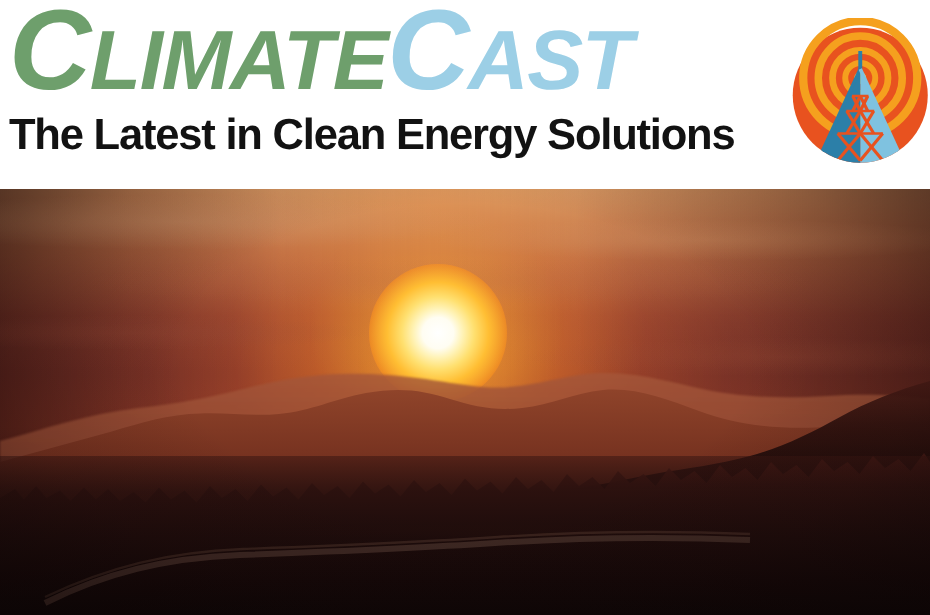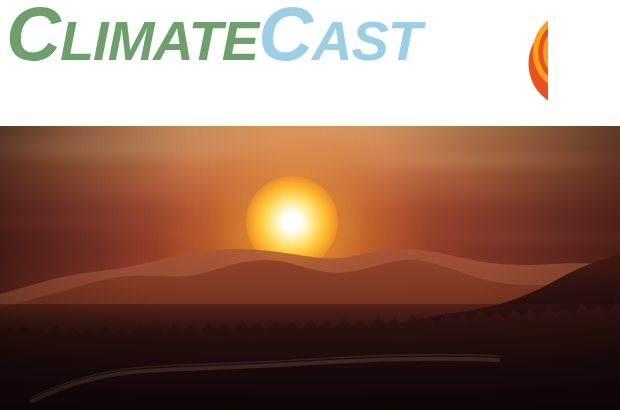--- a/index.html
+++ b/index.html
@@ -16,21 +16,21 @@
     width: 620px;
     height: 410px;
     overflow: hidden;
     background: #ffffff;
   }
 
   
   #masthead {
     position: absolute;
     left: 0; top: 0;
-    width: 548px;
+    width: 620px;
     height: 126px;
     background: #ffffff;
     overflow: hidden;
   }
 
   #wordmark {
     position: absolute;
     left: 6px;
     top: -4px;
     white-space: nowrap;
@@ -208,20 +208,21 @@
 <body>
 
 <div id="banner">
 
   <div id="masthead">
 
     <div id="wordmark">
       <span class="big kw-green">C</span><span class="small kw-green">LIMATE</span><span class="big kw-blue">C</span><span class="small kw-blue">AST</span>
     </div>
 
+    <div id="tagline">The Latest in Clean Energy Solutions</div>
 
     <div id="logo-icon">
       <svg class="shape" width="93" height="103" viewBox="0 0 93 103" xmlns="http://www.w3.org/2000/svg">
 
         <circle cx="46.5" cy="51.5" r="45" fill="#e8521f"></circle>
 
         <circle cx="46.5" cy="40" r="38" fill="none" stroke="#f5a01e" stroke-width="5.5"></circle>
         <circle cx="46.5" cy="40" r="28" fill="none" stroke="#f5a01e" stroke-width="5"></circle>
         <circle cx="46.5" cy="40" r="18.5" fill="none" stroke="#f5a01e" stroke-width="4.5"></circle>
         <circle cx="46.5" cy="40" r="10" fill="none" stroke="#f5a01e" stroke-width="4"></circle>

